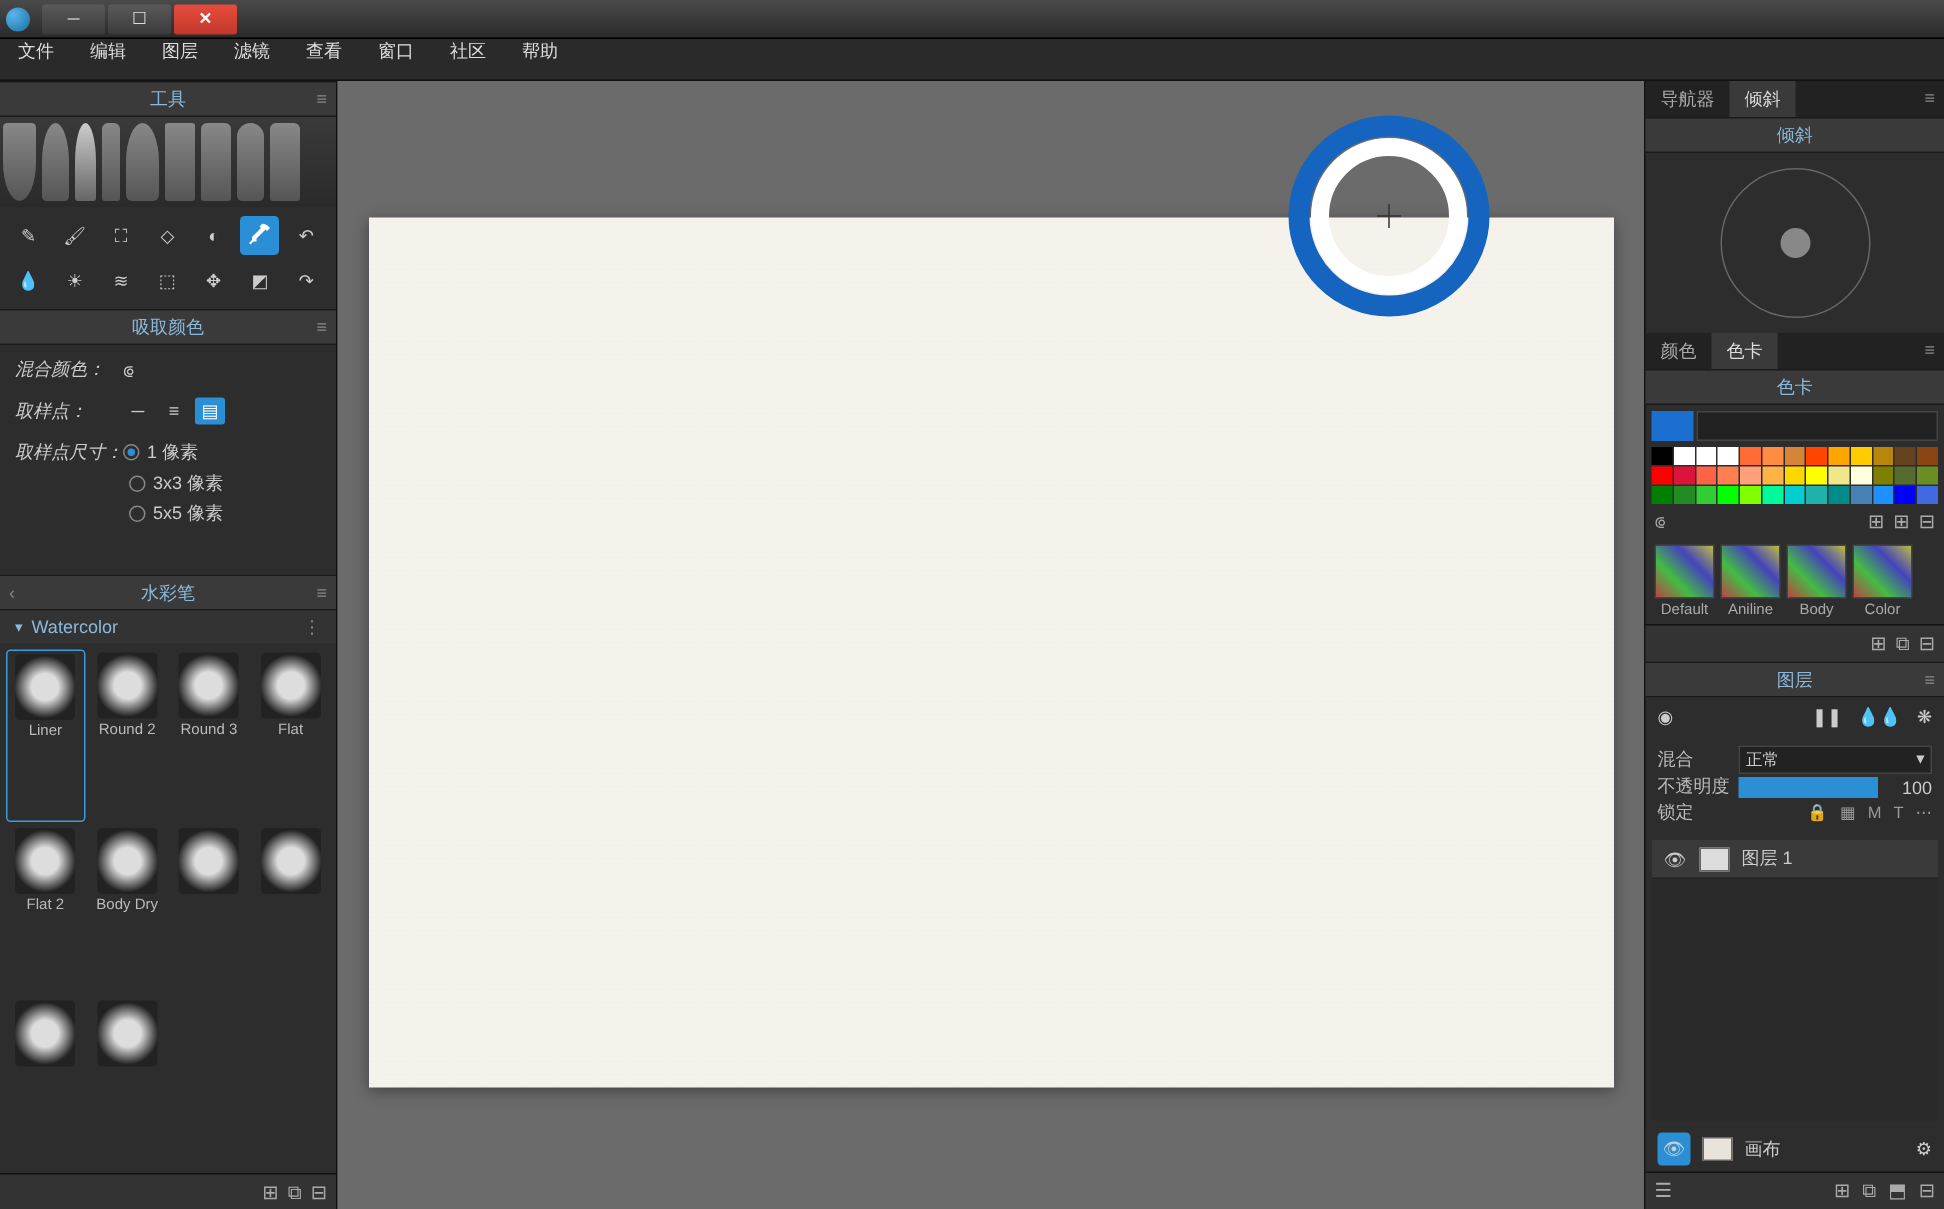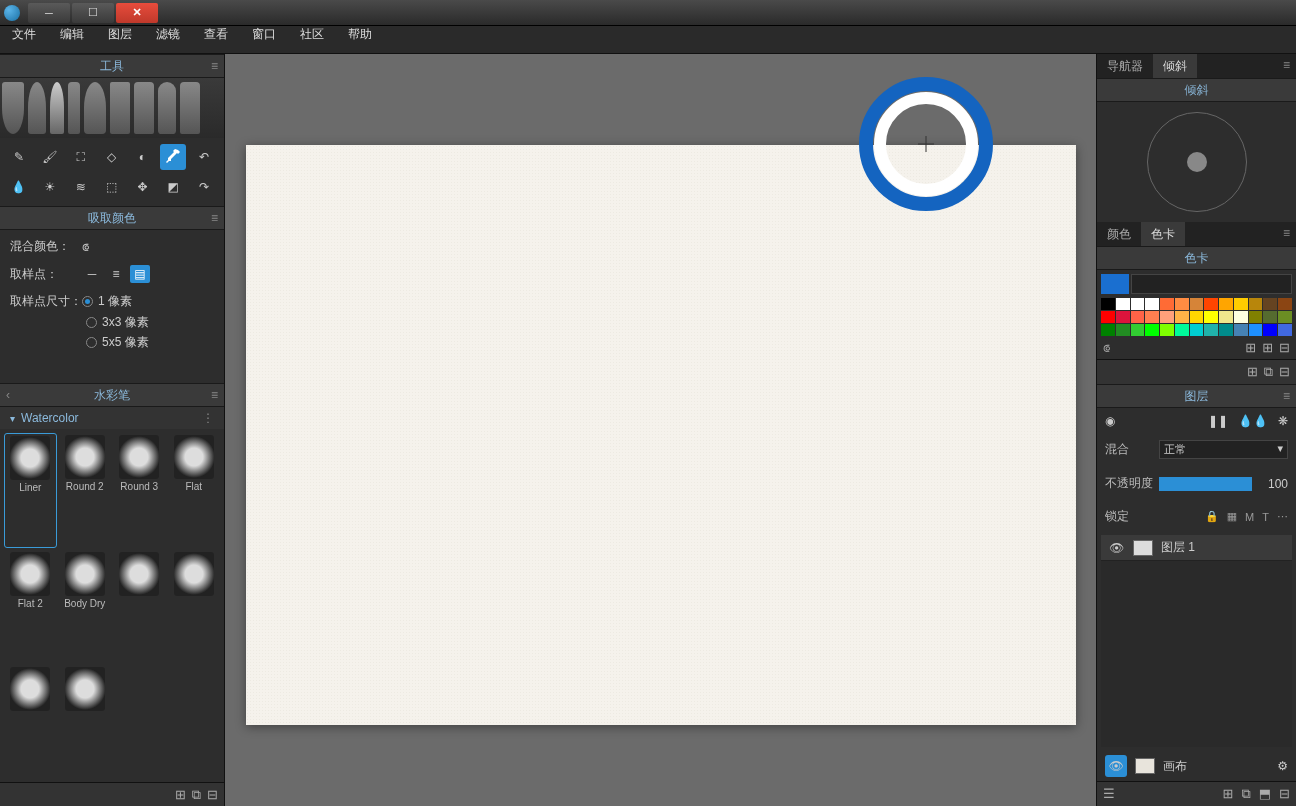--- a/index.html
+++ b/index.html
@@ -19,21 +19,21 @@
 .panel-header { height: 24px; background: #3a3a3a; display: flex; align-items: center; justify-content: center; color: #8bb9dc; font-size: 12px; position: relative; border-top: 1px solid #1a1a1a; border-bottom: 1px solid #1a1a1a; }
 .panel-header .menu-icon { position: absolute; right: 6px; color: #888; }
 .panel-header .left-icon { position: absolute; left: 6px; color: #888; }
 .brush-tips { height: 60px; background: linear-gradient(#3a3a3a,#2a2a2a); display: flex; align-items: flex-end; padding: 4px 2px; gap: 4px; }
 .brush-tip { width: 22px; height: 52px; background: linear-gradient(#888,#555); border-radius: 4px 4px 2px 2px; }
 .tool-grid { display: grid; grid-template-columns: repeat(7, 1fr); gap: 4px; padding: 6px; }
 .tool-btn { width: 26px; height: 26px; display: flex; align-items: center; justify-content: center; border-radius: 3px; color: #ccc; cursor: pointer; }
 .tool-btn.active { background: #2b8fd6; color: #fff; }
 .props { padding: 8px 10px; font-size: 12px; color: #ccc; }
 .props-row { display: flex; align-items: center; margin-bottom: 10px; }
-.props-label { width: 72px; }
+.props-label { width: 72px; font-style: italic; }
 .radio-opt { display: flex; align-items: center; gap: 5px; margin-left: 76px; margin-bottom: 3px; }
 .radio-circle { width: 11px; height: 11px; border: 1px solid #888; border-radius: 50%; display:inline-flex; align-items:center; justify-content:center; }
 .radio-circle.checked::after { content:''; width:5px; height:5px; background:#2b8fd6; border-radius:50%; }
 .sample-btn { width:20px; height:18px; display:flex; align-items:center; justify-content:center; margin-right:4px; border-radius:2px; }
 .sample-btn.active { background:#2b8fd6; }
 .brush-panel { flex: 1; display: flex; flex-direction: column; overflow: hidden; }
 .brush-category { padding: 4px 10px; color: #8bb9dc; background: #333; display:flex; align-items:center; }
 .brush-category .chev { margin-right:6px; font-size:10px; }
 .brush-grid { flex:1; overflow:auto; display: grid; grid-template-columns: repeat(4, 1fr); gap: 2px; padding: 4px; }
 .brush-preset { display: flex; flex-direction: column; align-items: center; padding: 2px; border-radius: 3px; }
@@ -56,21 +56,21 @@
 .swatch-current { width: 28px; height: 20px; background: #1a6fd0; }
 .swatch-name { flex:1; background:#222; margin-left:2px; border:1px solid #444; }
 .swatch-grid { display: grid; grid-template-columns: repeat(13, 1fr); gap: 1px; padding: 0 4px; }
 .sw { height: 12px; }
 .swatch-tools { display:flex; align-items:center; padding:4px 6px; gap:6px; color:#aaa; justify-content:space-between; }
 .palette-row { display:flex; gap:4px; padding:4px 6px; }
 .palette-item { display:flex; flex-direction:column; align-items:center; gap:2px; }
 .palette-thumb { width:40px; height:36px; background:linear-gradient(45deg,#b44,#4b4,#44b,#bb4); border:1px solid #444; }
 .palette-label { font-size:10px; color:#aaa; }
 .layer-section { flex:1; display:flex; flex-direction:column; }
-.layer-controls { padding: 6px 8px; display:flex; flex-direction:column; gap:16px; }
+.layer-controls { padding: 6px 8px; display:flex; flex-direction:column; gap:0; }
 .lc-row { display:flex; align-items:center; gap:6px; justify-content:space-between; }
 .lc-label { width:48px; color:#bbb; }
 .lc-select { flex:1; background:#222; border:1px solid #444; color:#ccc; padding:1px 4px; font-size:11px; }
 .lc-slider { flex:1; height:14px; background:#2b8fd6; position:relative; }
 .lc-val { width:30px; text-align:right; }
 .lock-row { display:flex; gap:8px; align-items:center; }
 .lock-icon { color:#999; font-size:11px; }
 .layer-list { flex:1; background:#2a2a2a; margin:4px; overflow:auto; }
 .layer-item { display:flex; align-items:center; padding:4px 8px; gap:8px; background:#3a3a3a; border-bottom:1px solid #222; }
 .layer-eye { width:16px; }
@@ -319,20 +319,38 @@
         <div class="sw" style="background: rgb(65, 105, 225);"></div>
       </div>
     <div class="swatch-tools">
       <span>⟃</span>
       <div style="display:flex;gap:6px;">
         <span class="sm-icon">⊞</span>
         <span class="sm-icon">⊞</span>
         <span class="sm-icon">⊟</span>
       </div>
     </div>
+    <div class="palette-row" id="palette-row">
+        <div class="palette-item">
+          <div class="palette-thumb"></div>
+          <div class="palette-label">Default</div>
+        </div>
+        <div class="palette-item">
+          <div class="palette-thumb"></div>
+          <div class="palette-label">Aniline</div>
+        </div>
+        <div class="palette-item">
+          <div class="palette-thumb"></div>
+          <div class="palette-label">Body</div>
+        </div>
+        <div class="palette-item">
+          <div class="palette-thumb"></div>
+          <div class="palette-label">Color</div>
+        </div>
+      </div>
     <div class="icon-btn-row">
       <span class="sm-icon">⊞</span>
       <span class="sm-icon">⧉</span>
       <span class="sm-icon">⊟</span>
     </div>
 
     <div class="panel-header">
       <span>图层</span>
       <span class="menu-icon">≡</span>
     </div>

